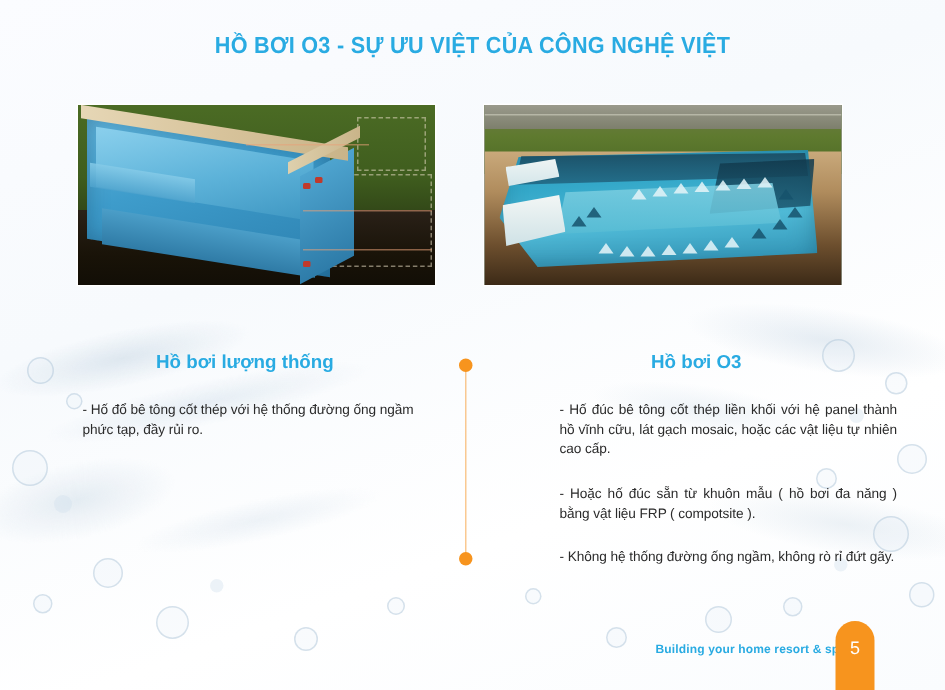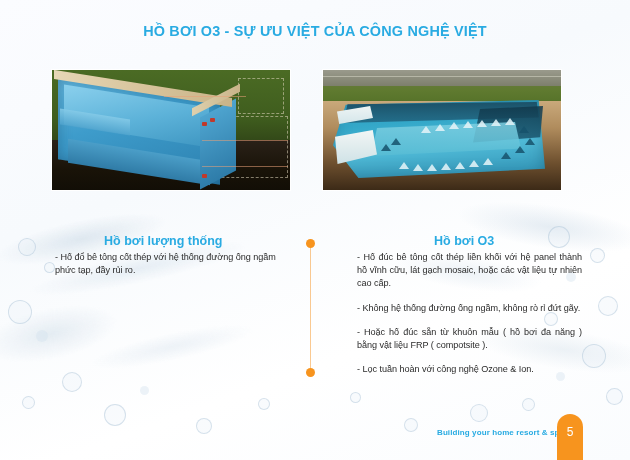--- a/index.html
+++ b/index.html
@@ -260,22 +260,22 @@
   .heading-right { top: 234px; left: 434px; }
 
   .col-body {
     position: absolute;
     color: #2b2b2b;
     font-size: 9.1px;
     line-height: 13.2px;
     letter-spacing: -0.05px;
   }
   .col-left  { top: 251px; left: 55px;  width: 238px; }
-  .col-right { top: 251px; left: 357px; width: 225px; text-align: justify; }
-  .col-body p { margin: 0 0 11px 0; }
+  .col-right { top: 251px; left: 373px; width: 225px; text-align: justify; }
+  .col-body p { margin: 16px 0 11px 0; }
   .col-right p:last-child { margin-bottom: 0; }
 
   
   .divider {
     position: absolute;
     left: 310px;
     top: 244px;
     width: 1px;
     height: 128px;
     background: rgba(246,157,54,0.55);
@@ -412,23 +412,22 @@
 
   <div class="col-heading heading-left">Hồ bơi lượng thống</div>
   <div class="col-heading heading-right">Hồ bơi O3</div>
 
   <div class="col-body col-left">
     <p>- Hố đổ bê tông cốt thép với hệ thống đường ống ngầm phức tạp, đầy rủi ro.</p>
   </div>
 
   <div class="col-body col-right">
     <p>- Hố đúc bê tông cốt thép liền khối với hệ panel thành hồ vĩnh cữu, lát gạch mosaic, hoặc các vật liệu tự nhiên cao cấp.</p>
+    <p>- Hoặc hố đúc sẵn từ khuôn mẫu ( hồ bơi đa năng ) bằng vật liệu FRP ( compotsite ).</p>
     <p>- Không hệ thống đường ống ngầm, không rò rỉ đứt gãy.</p>
-    <p>- Hoặc hố đúc sẵn từ khuôn mẫu ( hồ bơi đa năng ) bằng vật liệu FRP ( compotsite ).</p>
-    <p>- Lọc tuần hoàn với công nghệ Ozone &amp; Ion.</p>
   </div>
 
   <div class="divider">
     <div class="divider-dot top"></div>
     <div class="divider-dot bottom"></div>
   </div>
 
   <div class="footer-tagline">Building your home resort &amp; spa</div>
   <div class="page-tab">
     <div class="page-number">5</div>

